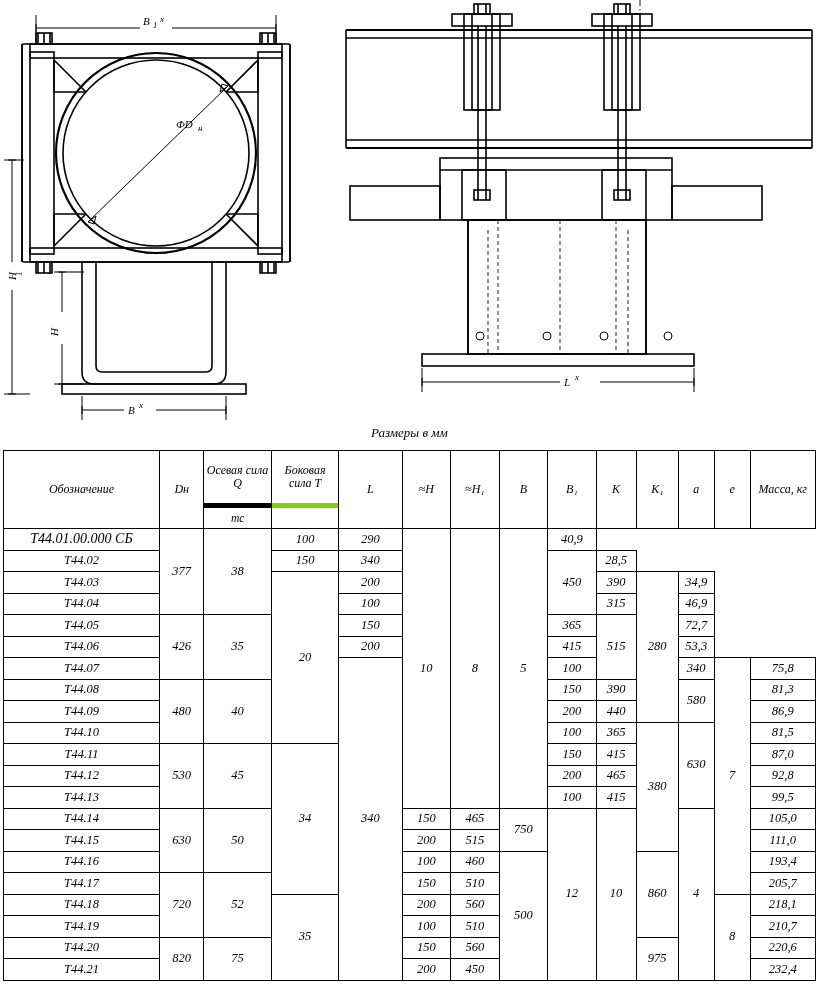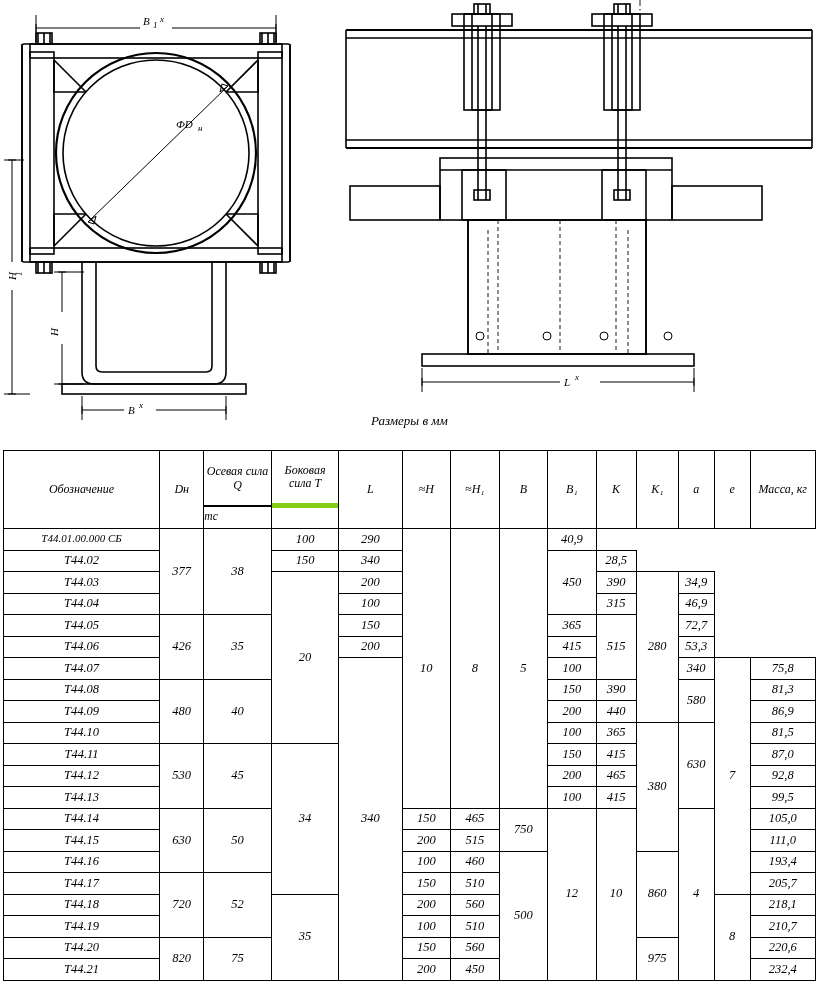--- a/index.html
+++ b/index.html
@@ -11,33 +11,33 @@
   svg{display:block;}
   .ln{stroke:#000;fill:none;}
   .thin{stroke-width:1;}
   .med{stroke-width:1.6;}
   .thick{stroke-width:2.2;}
   .dash{stroke-dasharray:6 3 1.5 3;stroke-width:.9;}
   .dash2{stroke-dasharray:4 3;stroke-width:.9;}
   .lbl{font-family:"Liberation Serif",serif;font-style:italic;font-size:11px;}
   .lblsm{font-family:"Liberation Serif",serif;font-style:italic;font-size:9px;}
 
-  .caption{position:absolute;left:0;top:413px;width:819px;text-align:center;
+  .caption{position:absolute;left:0;top:425px;width:819px;text-align:center;
            font-style:italic;font-size:13px;}
 
   
   table.main{position:absolute;left:3px;top:450px;border-collapse:collapse;
              width:813px;font-size:12.5px;}
   table.main td,table.main th{border:1px solid #000;padding:0;text-align:center;
              font-style:italic;font-weight:normal;font-size:12.5px;line-height:1.05;}
   table.main th{font-size:12px;}
   .hdr td,.hdr th{height:74px;vertical-align:middle;}
   .row td{height:20.5px;}
   .desig{text-align:left;padding-left:4px;white-space:nowrap;}
-  .desig.small{font-size:11px;}
+  .desig.small{font-size:14px;}
   .two-line{line-height:1.12;}
   .tc{font-size:11.5px;}
 </style>
 </head>
 <body>
 
 <div class="page">
 
   <div class="drawing">
   <svg width="819" height="430" viewBox="0 0 819 430" xmlns="http://www.w3.org/2000/svg">
@@ -196,24 +196,24 @@
         <col style="width:40px">
         <col style="width:34px">
       <col style="width:34px">
         <col style="width:62px">
     </colgroup>
     <thead>
       <tr class="hdr">
         <th>Обозначение</th>
         <th><span>Dн</span></th>
         <th>
-          <div class="two-line" style="height:52px;border-bottom:2px solid #000000;display:flex;align-items:center;justify-content:center">
+          <div class="two-line" style="height:52px;border-bottom:5px solid #000000;display:flex;align-items:center;justify-content:center">
             <span>Осевая сила Q</span>
           </div>
-          <div style="height:20px;display:flex;align-items:center;justify-content:flex-start">
+          <div style="height:20px;display:flex;align-items:center;justify-content:center">
             <span class="tc">тс</span>
           </div>
         </th>
         <th>
           <div class="two-line" style="height:52px;border-bottom:5px solid #84cc16;display:flex;align-items:center;justify-content:center">
             <span>Боковая сила T</span>
           </div>
           <div style="height:20px"></div>
         </th>
         <th>L</th>

